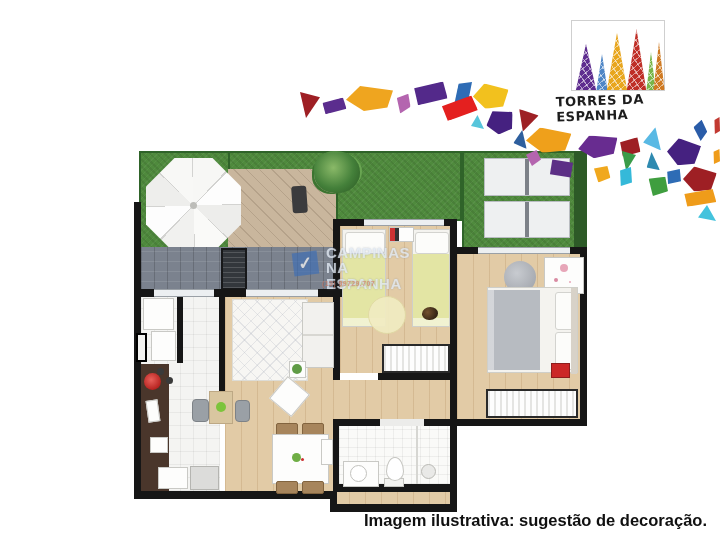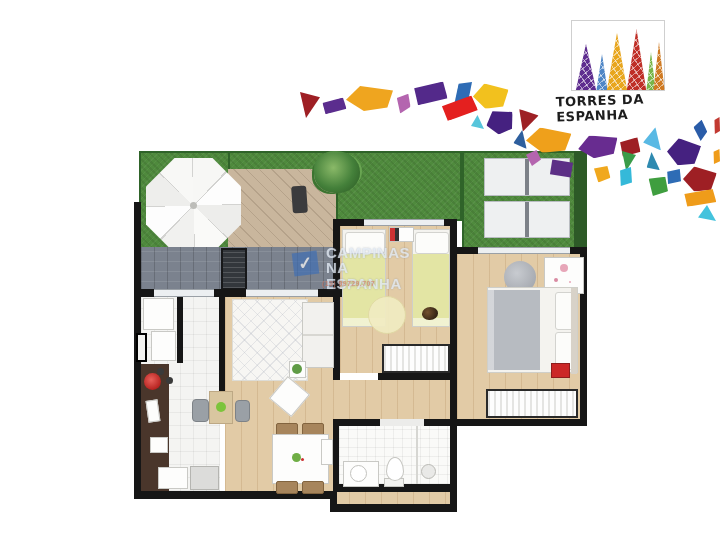--- a/index.html
+++ b/index.html
@@ -267,13 +267,14 @@
       <div class="piece" style="left: 646px; top: 152px; width: 13px; height: 19px; background: rgb(46, 138, 176); transform: rotate(-6deg); clip-path: polygon(50% 0px, 100% 100%, 0px 78%);"></div>
       <div class="piece" style="left: 647px; top: 175px; width: 22px; height: 22px; background: rgb(63, 158, 63); transform: rotate(16deg); clip-path: polygon(0px 30%, 70% 0px, 100% 60%, 40% 100%);"></div>
       <div class="piece" style="left: 666px; top: 169px; width: 15px; height: 15px; background: rgb(46, 108, 181); transform: rotate(0deg); clip-path: polygon(8% 18%, 92% 0px, 100% 82%, 14% 100%);"></div>
       <div class="piece" style="left: 683px; top: 167px; width: 33px; height: 25px; background: rgb(158, 31, 36); transform: rotate(6deg); clip-path: polygon(30% 0px, 100% 18%, 88% 86%, 38% 100%, 0px 55%);"></div>
       <div class="piece" style="left: 682px; top: 190px; width: 34px; height: 16px; background: rgb(239, 156, 26); transform: rotate(-4deg); clip-path: polygon(8% 18%, 92% 0px, 100% 82%, 14% 100%);"></div>
       <div class="piece" style="left: 698px; top: 205px; width: 18px; height: 16px; background: rgb(68, 195, 221); transform: rotate(0deg); clip-path: polygon(50% 0px, 100% 100%, 0px 78%);"></div>
       <div class="piece" style="left: 713px; top: 149px; width: 7px; height: 15px; background: rgb(239, 156, 26); transform: rotate(0deg); clip-path: polygon(8% 18%, 92% 0px, 100% 82%, 14% 100%);"></div>
       <div class="piece" style="left: 714px; top: 117px; width: 6px; height: 17px; background: rgb(194, 58, 50); transform: rotate(0deg); clip-path: polygon(8% 18%, 92% 0px, 100% 82%, 14% 100%);"></div>
     </div>
 
+  <div class="abs" id="caption">Imagem ilustrativa: sugestão de decoração.</div>
 </div>
 
 </body></html>

